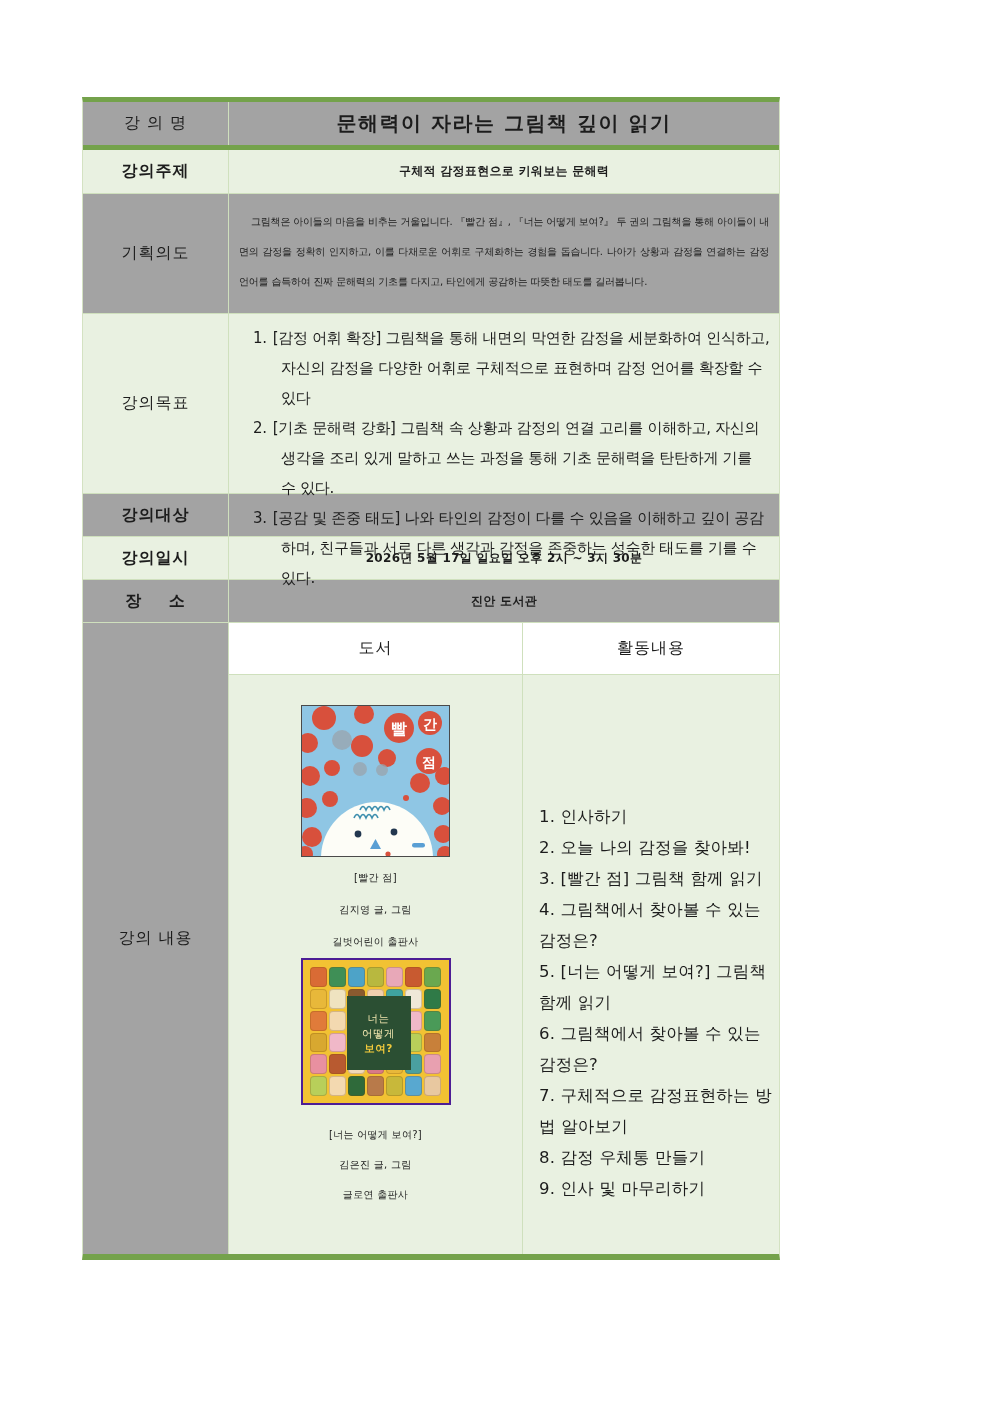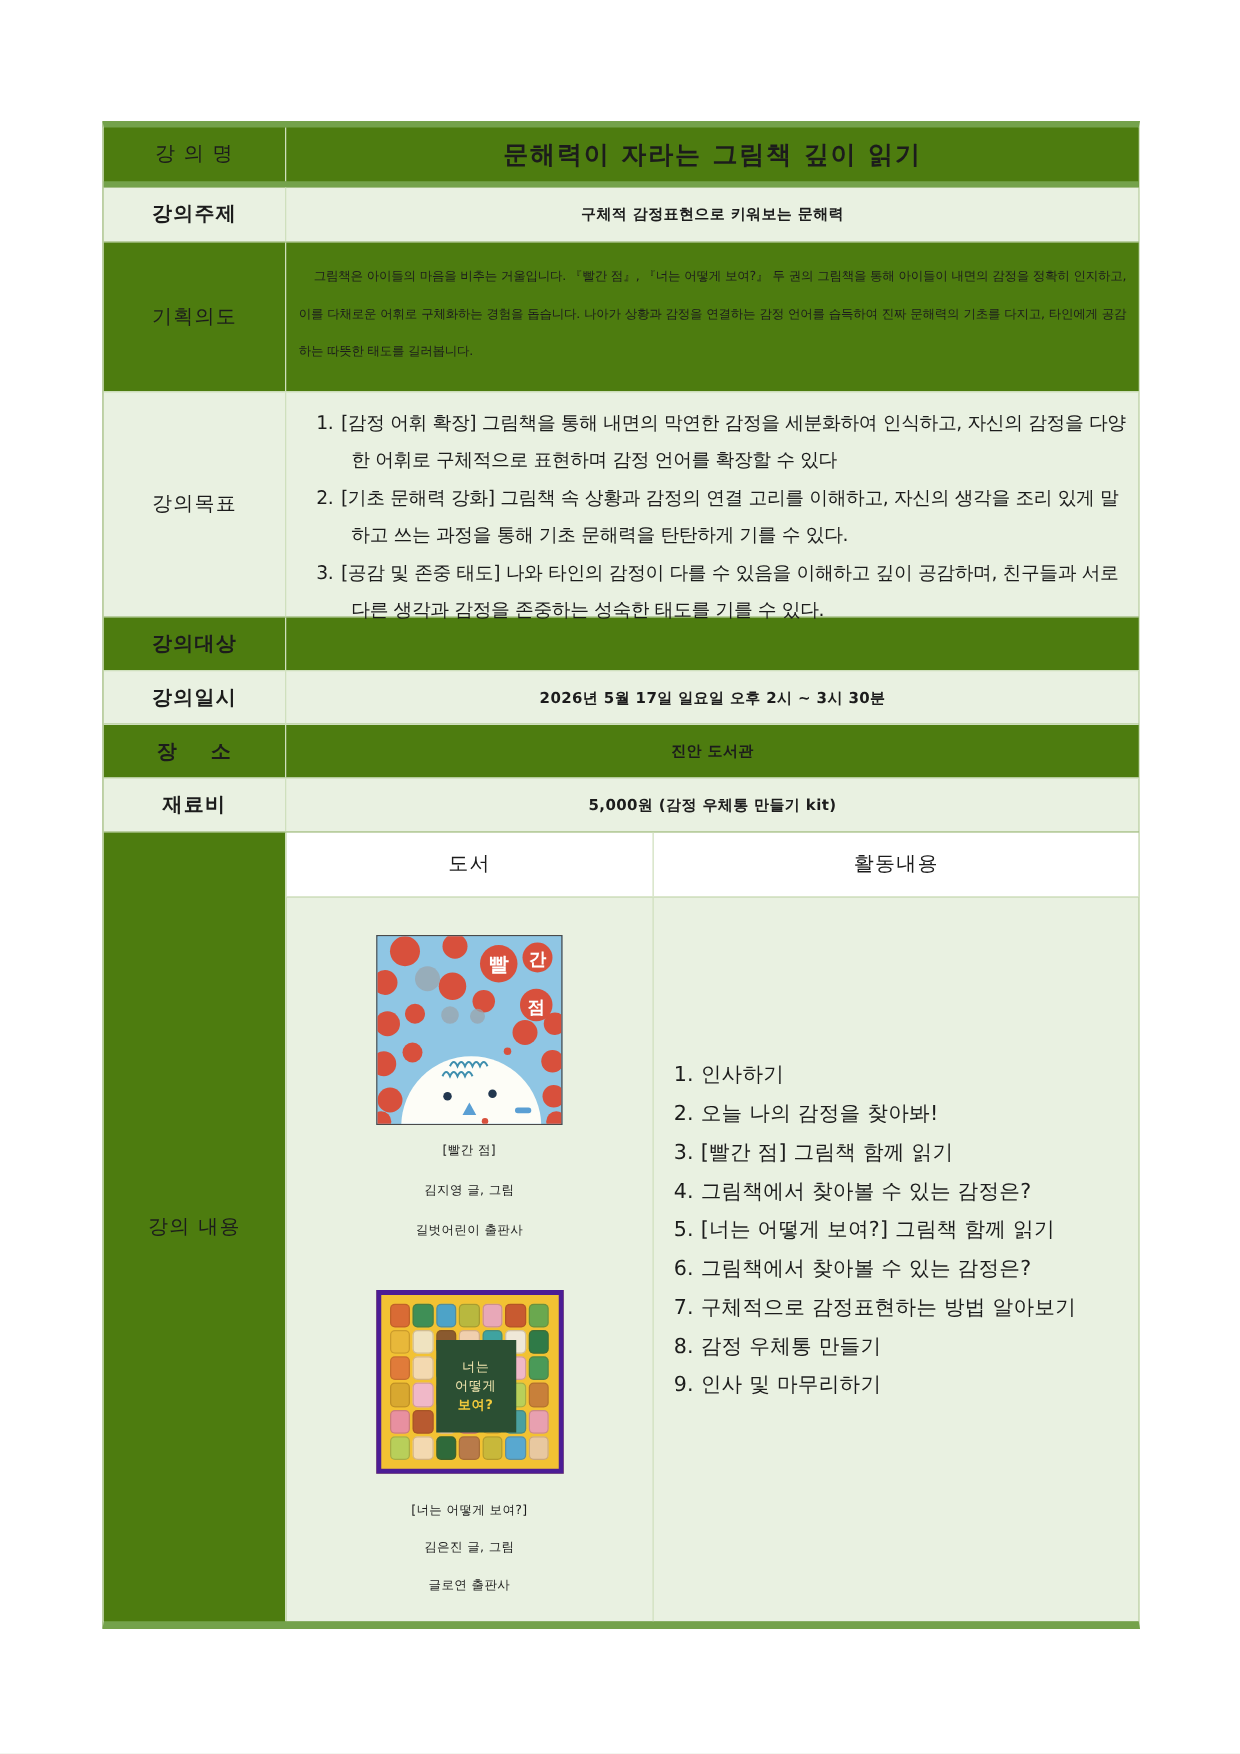--- a/index.html
+++ b/index.html
@@ -3,26 +3,26 @@
 <meta charset="utf-8">
 <style>
   * { margin:0; padding:0; box-sizing:border-box; }
   html,body { background:#ffffff; }
   body {
     width:992px; height:1403px; position:relative; overflow:hidden;
     font-family:"DejaVu Sans","Liberation Sans",sans-serif;
     color:#1c1c1c;
   }
   .doc-table {
-    position:absolute; left:82px; top:97px; width:830px;
+    position:absolute; left:82px; top:97px; width:698px;
     border-top:5px solid #74a24b;
     border-bottom:6px solid #74a24b;
     border-left:1px solid #d4e2c2;
     border-right:1px solid #d4e2c2;
-    background:#4d7c0f;
+    background:#a3a3a3;
   }
   .row { display:flex; }
   .row.thin-top { border-top:1px solid #cfe0bd; }
   .row.alt { background:#e9f1e1; }
   .row-title { height:48px; border-bottom:5px solid #74a24b; }
   .h43 { height:43px;font-weight:bold; }
   .h120 { height:120px; }
   .h180 { height:180px; }
   .label-cell {
     flex:0 0 146px; width:146px;
@@ -57,21 +57,21 @@
   .col-acts-h { flex:1; display:flex; align-items:center; justify-content:center; font-size:16px; letter-spacing:1px; }
   .content-body { flex:1; display:flex; background:#e9f1e1; }
   .col-books { flex:0 0 294px; border-right:1px solid #cfe0bd; display:flex; flex-direction:column; align-items:center; }
   .col-acts { flex:1; padding:126px 6px 0 16px; }
   .activity { font-size:16.5px; line-height:31px; letter-spacing:0.2px; }
   
   .cover1-wrap { margin-top:30px; width:149px; height:152px; border:1px solid #4a4a4a; background:#8fc6e4; }
   .caption { margin-top:5px; text-align:center; font-size:10px; line-height:32px; letter-spacing:0.3px; }
   .caption2 { margin-top:15px; line-height:30px; }
   .cover2-wrap {
-    margin-top:31px; width:150px; height:147px; border:4px solid #4c1d95;
+    width:150px; height:147px; border:2px solid #4c1d95;
     background:#f2c233; position:relative; padding:7px;
   }
   .tile-grid {
     width:100%; height:100%; display:grid;
     grid-template-columns:repeat(7,1fr); grid-template-rows:repeat(6,1fr); gap:2px;
   }
   .tile { border-radius:4px; box-shadow:inset 0 0 0 1px rgba(120,70,0,0.25); }
   .cover2-center {
     position:absolute; left:44px; top:36px; width:64px; height:74px;
     background:#2b4f33; display:flex; flex-direction:column;
@@ -116,24 +116,20 @@
   <div class="row h43 alt thin-top">
     <div class="label-cell">강의일시</div>
     <div class="value-cell">2026년 5월 17일 일요일 오후 2시 ~ 3시 30분</div>
   </div>
 
   <div class="row h43 thin-top">
     <div class="label-cell">장    소</div>
     <div class="value-cell">진안 도서관</div>
   </div>
 
-  <div class="row h43 alt thin-top">
-    <div class="label-cell">재료비</div>
-    <div class="value-cell">5,000원 (감정 우체통 만들기 kit)</div>
-  </div>
 
   <div class="row content-row thin-top">
     <div class="label-cell">강의 내용</div>
     <div class="content-main">
       <div class="content-header">
         <div class="col-books-h">도서</div>
         <div class="col-acts-h">활동내용</div>
       </div>
       <div class="content-body">
 

